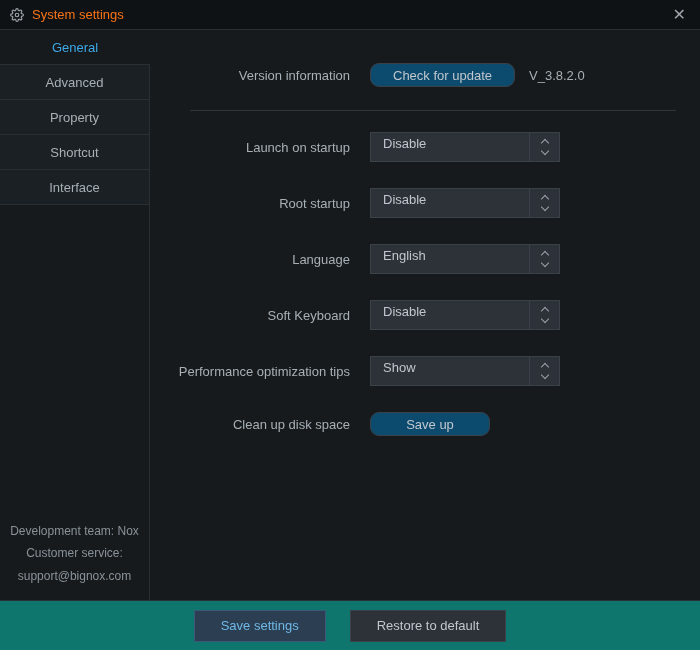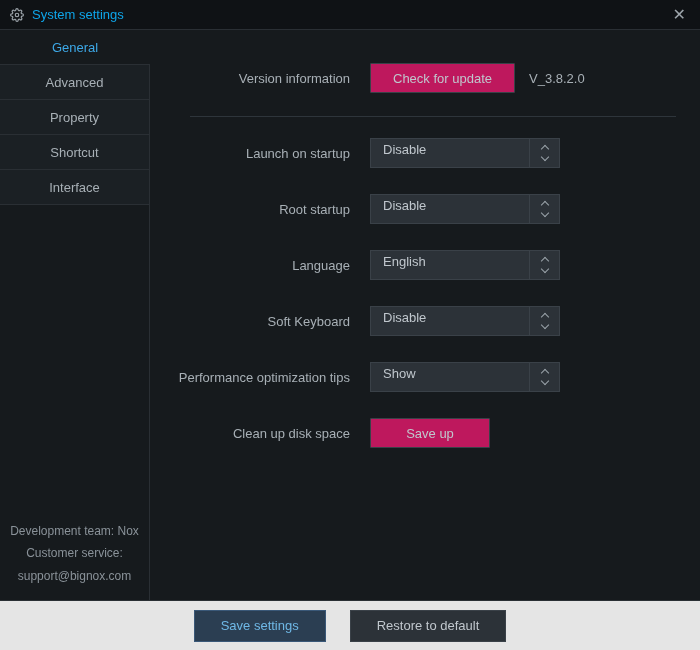--- a/index.html
+++ b/index.html
@@ -13,21 +13,21 @@
     }
     .titlebar {
       height: 30px;
       background: #0f1215;
       display: flex;
       align-items: center;
       padding: 0 10px;
       border-bottom: 1px solid #2a2f34;
     }
     .titlebar-icon { margin-right: 8px; display: inline-flex; }
-    .titlebar-title { color: #0ea5e9; font-size: 13px; flex: 1; }
+    .titlebar-title { color: #f97316; font-size: 13px; flex: 1; }
     .close-btn { font-size: 16px; color: #9da5ab; cursor: pointer; padding: 0 4px; }
     .main {
       display: flex;
       height: 570px;
     }
     .sidebar {
       width: 150px;
       background: #161a1d;
       display: flex;
       flex-direction: column;
@@ -73,28 +73,28 @@
       padding: 13px 0;
     }
     .label {
       width: 220px;
       text-align: right;
       padding-right: 20px;
       color: #a8b0b6;
     }
     .control { flex: 1; display: flex; align-items: center; gap: 14px; }
     .btn {
-      background: #be185d;
+      background: #0c4a6e;
       border: 1px solid #3a4148;
       color: #c0c7cd;
-      height: 30px;
+      height: 24px;
       padding: 0 22px;
       font-size: 13px;
       cursor: pointer;
-      border-radius: 1px;
+      border-radius: 9px;
       display: inline-flex;
       align-items: center;
       justify-content: center;
     }
     .version-text { color: #a8b0b6; }
     .divider { height: 1px; background: #2e353b; margin: 10px 0 8px 40px; }
     .select {
       position: relative;
       width: 190px;
       height: 30px;
@@ -128,21 +128,21 @@
       line-height: 1.5;
       margin-top: 4px;
     }
     .footer {
       height: 50px;
       border-top: 1px solid #2a2f34;
       display: flex;
       align-items: center;
       justify-content: center;
       gap: 24px;
-      background: #e5e5e5;
+      background: #0f766e;
     }
     .btn-primary {
       background: #2b3e52;
       border: 1px solid #3a5878;
       color: #6fb8e6;
       height: 32px;
       padding: 0 26px;
       font-size: 13px;
       cursor: pointer;
     }

